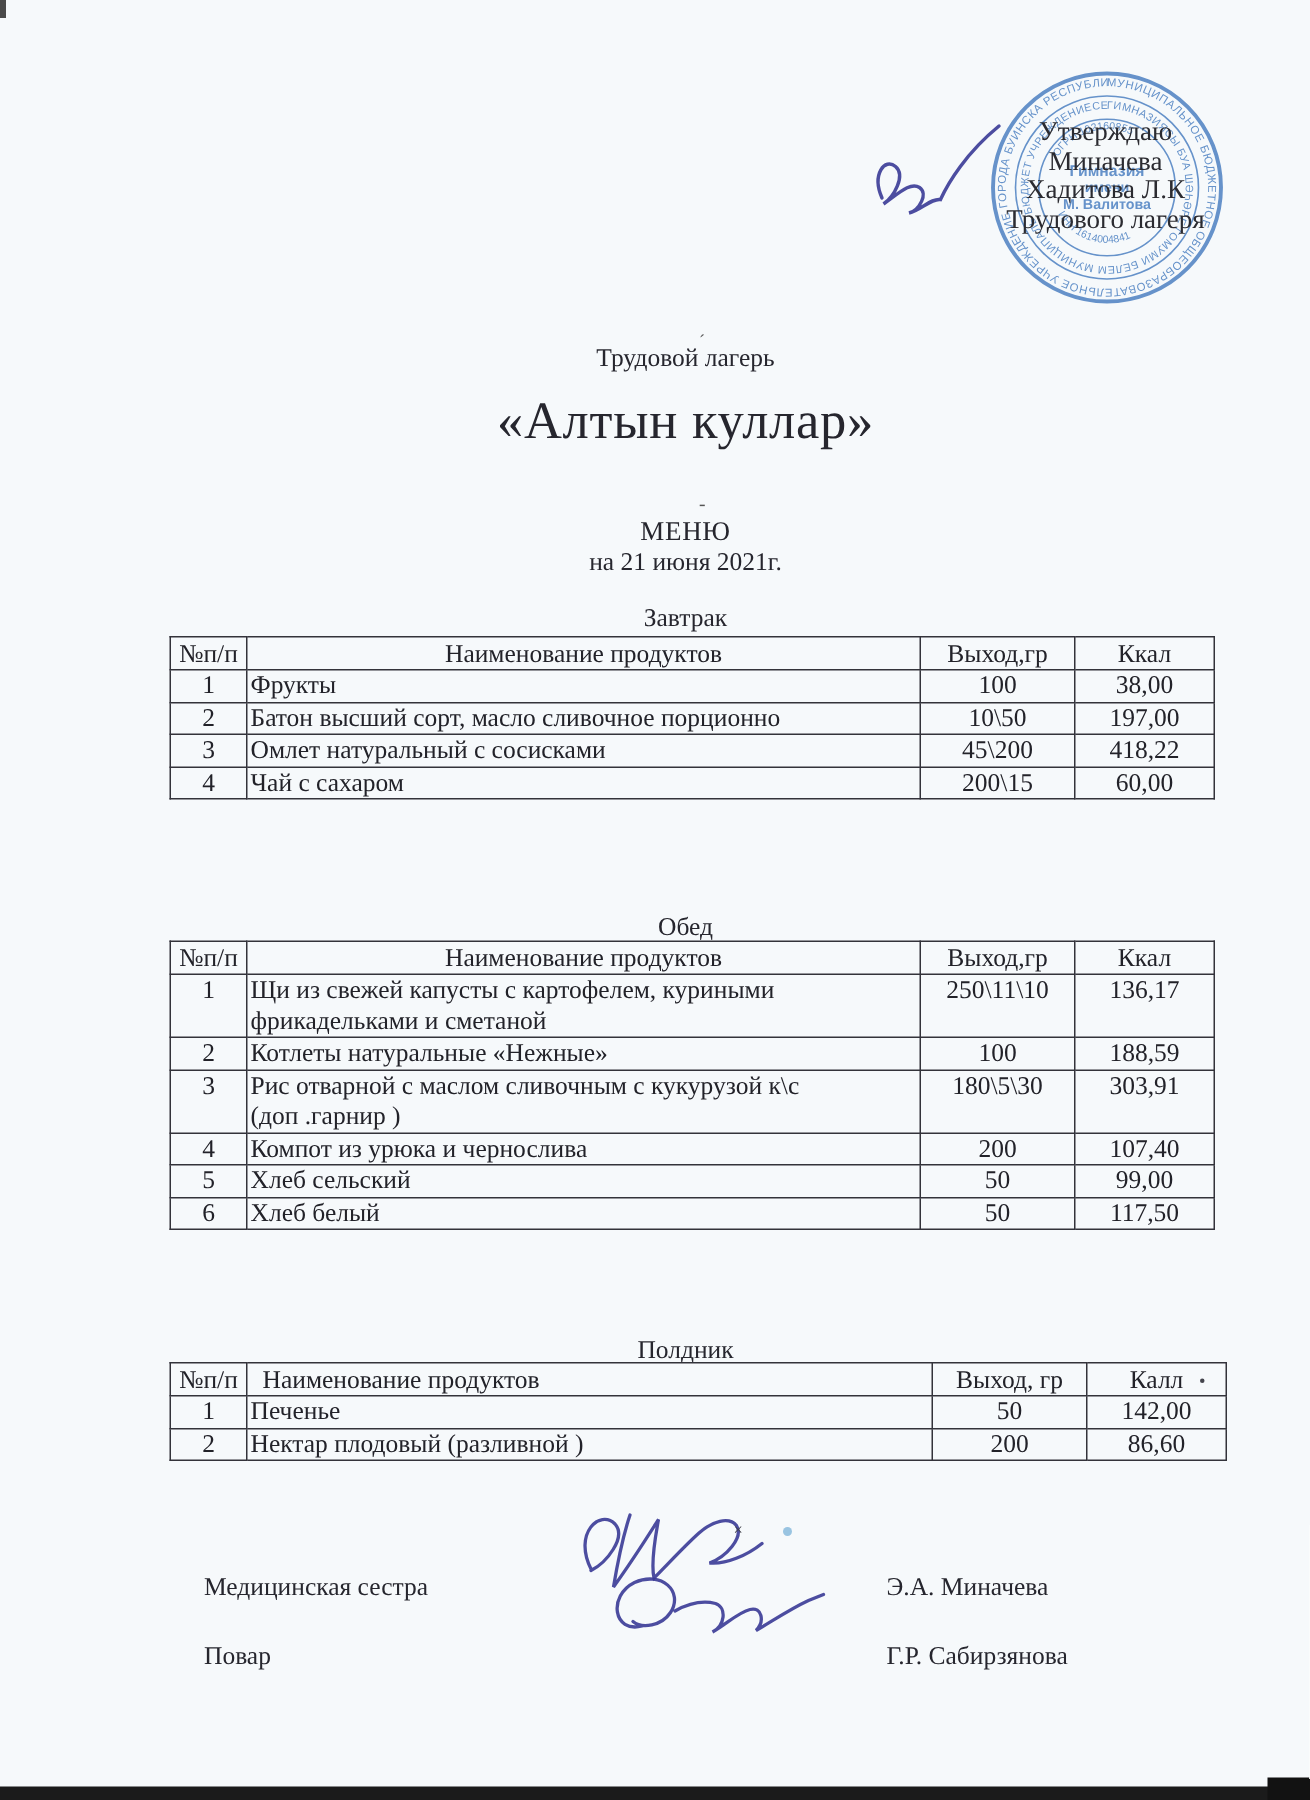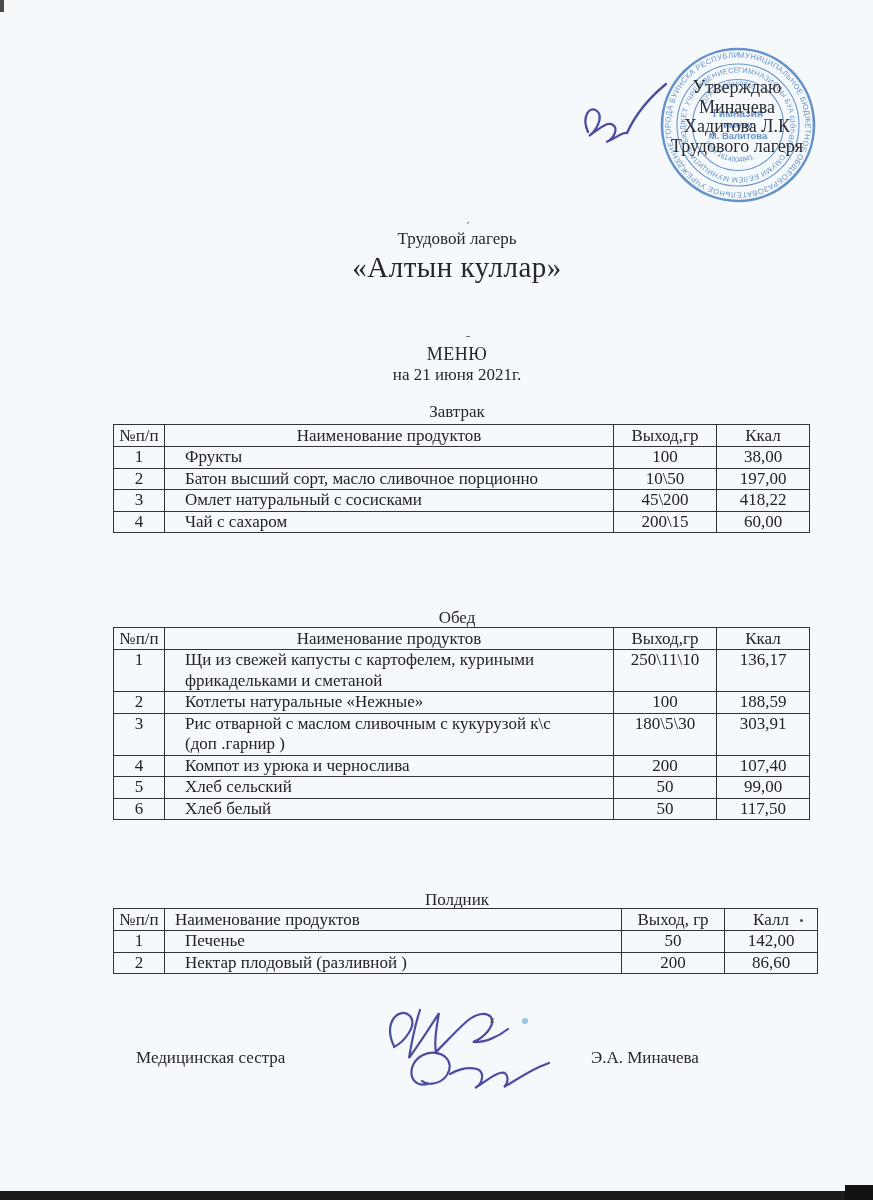--- a/index.html
+++ b/index.html
@@ -16,32 +16,32 @@
   .stamp svg{opacity:.85;}
   .approval{
     position:absolute;left:622px;top:78px;width:230px;
     text-align:center;font-size:18px;line-height:19.5px;color:#2b2b31;
   }
   .sig-top{position:absolute;left:576px;top:80px;}
   
   .center-col{position:absolute;left:115px;width:684px;text-align:center;}
   .org-title{top:229px;}
   .org-line1{font-size:17px;}
-  .org-line2{font-size:29px;letter-spacing:.5px;margin-top:2px;}
+  .org-line2{font-size:35px;letter-spacing:.5px;margin-top:12px;}
   .menu-title{top:344px;}
   .menu-word{font-size:18px;letter-spacing:.5px;}
   .menu-date{font-size:17px;}
   .meal-caption{font-size:17px;}
   
   .tbl-wrap{position:absolute;left:113px;width:684px;}
   table{border-collapse:collapse;width:684px;table-layout:fixed;font-size:17px;color:#222229;}
   th,td{border:1.6px solid #33333a;padding:0 2px;font-weight:normal;line-height:20.5px;vertical-align:top;}
   thead th{line-height:21px;}
   .c0{width:46px;text-align:center;}
-  .c1{width:444px;text-align:left;padding-left:20px;white-space:pre-line;}
+  .c1{width:444px;text-align:left;padding-left:2px;white-space:pre-line;}
   .c2{width:98px;text-align:center;}
   .c3{width:88px;text-align:center;}
   thead .c1{text-align:center;padding-left:2px;}
   table.name-left thead .c1{text-align:left;padding-left:10px;}
   
   .footer-row{position:absolute;left:136px;width:640px;font-size:17px;}
   .footer-name{position:absolute;left:455px;top:0;}
   .sig-bottom1{position:absolute;left:372px;top:1000px;}
   .sig-bottom2{position:absolute;left:398px;top:1044px;}
   
@@ -245,20 +245,24 @@
   <div class="sig-bottom2">
     <svg width="160" height="58" viewBox="0 0 160 58">
       <path d="M 30,40 C 11,45 7,20 25,11 C 43,3 58,17 49,31 C 43,40 30,42 24,37 M 52,30 C 61,25 71,23 79,25 C 87,28 85,40 77,44 C 86,39 94,31 102,29 C 110,27 112,37 106,43 C 115,38 128,29 141,23 L 151,19" fill="none" stroke="#3a3a96" stroke-width="2.2" stroke-linecap="round" opacity=".9"></path>
     </svg>
   </div>
 
   <div class="footer-row" style="top:1048px;">
     <span>Медицинская сестра</span>
     <span class="footer-name">Э.А. Миначева</span>
   </div>
+  <div class="footer-row" style="top:1094px;">
+    <span>Повар</span>
+    <span class="footer-name">Г.Р. Сабирзянова</span>
+  </div>
 
   <div class="accent-tick">ˊ</div>
   <div class="small-dash">‑</div>
   <div class="speck-x">×</div>
   <div class="speck-dot-blue"></div>
   <div class="speck-dot"></div>
   <div class="scan-corner"></div>
   <div class="scan-strip"></div>
   <div class="scan-notch"></div>
 

